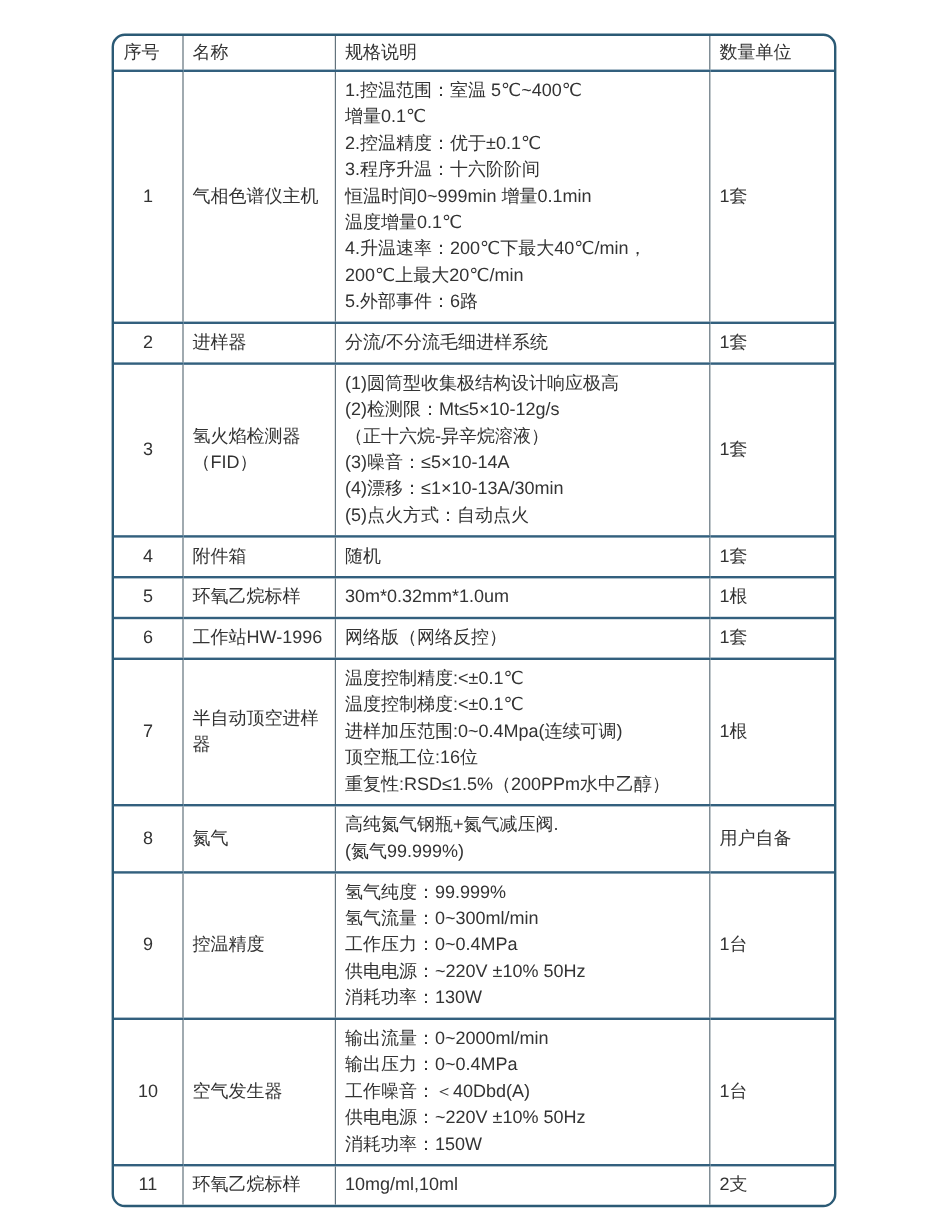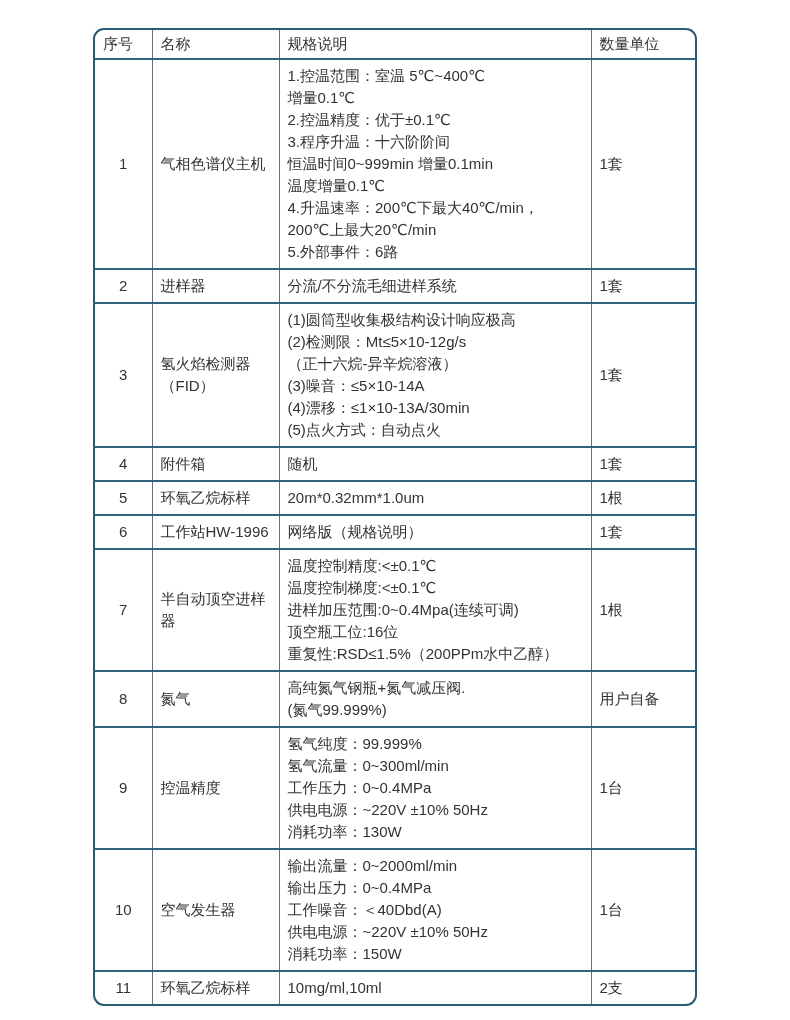--- a/index.html
+++ b/index.html
@@ -114,27 +114,27 @@
   </tr>
         <tr>
     <td class="c-no">4</td>
     <td class="c-name">附件箱</td>
     <td class="c-spec">随机</td>
     <td class="c-qty">1套</td>
   </tr>
         <tr>
     <td class="c-no">5</td>
     <td class="c-name">环氧乙烷标样</td>
-    <td class="c-spec">20m*0.32mm*1.0um</td>
+    <td class="c-spec">30m*0.32mm*1.0um</td>
     <td class="c-qty">1根</td>
   </tr>
         <tr>
     <td class="c-no">6</td>
     <td class="c-name">工作站HW-1996</td>
-    <td class="c-spec">网络版（规格说明）</td>
+    <td class="c-spec">网络版（网络反控）</td>
     <td class="c-qty">1套</td>
   </tr>
         <tr>
     <td class="c-no">7</td>
     <td class="c-name">半自动顶空进样器</td>
     <td class="c-spec">温度控制精度:&lt;±0.1℃
 温度控制梯度:&lt;±0.1℃
 进样加压范围:0~0.4Mpa(连续可调)
 顶空瓶工位:16位
 重复性:RSD≤1.5%（200PPm水中乙醇）</td>

